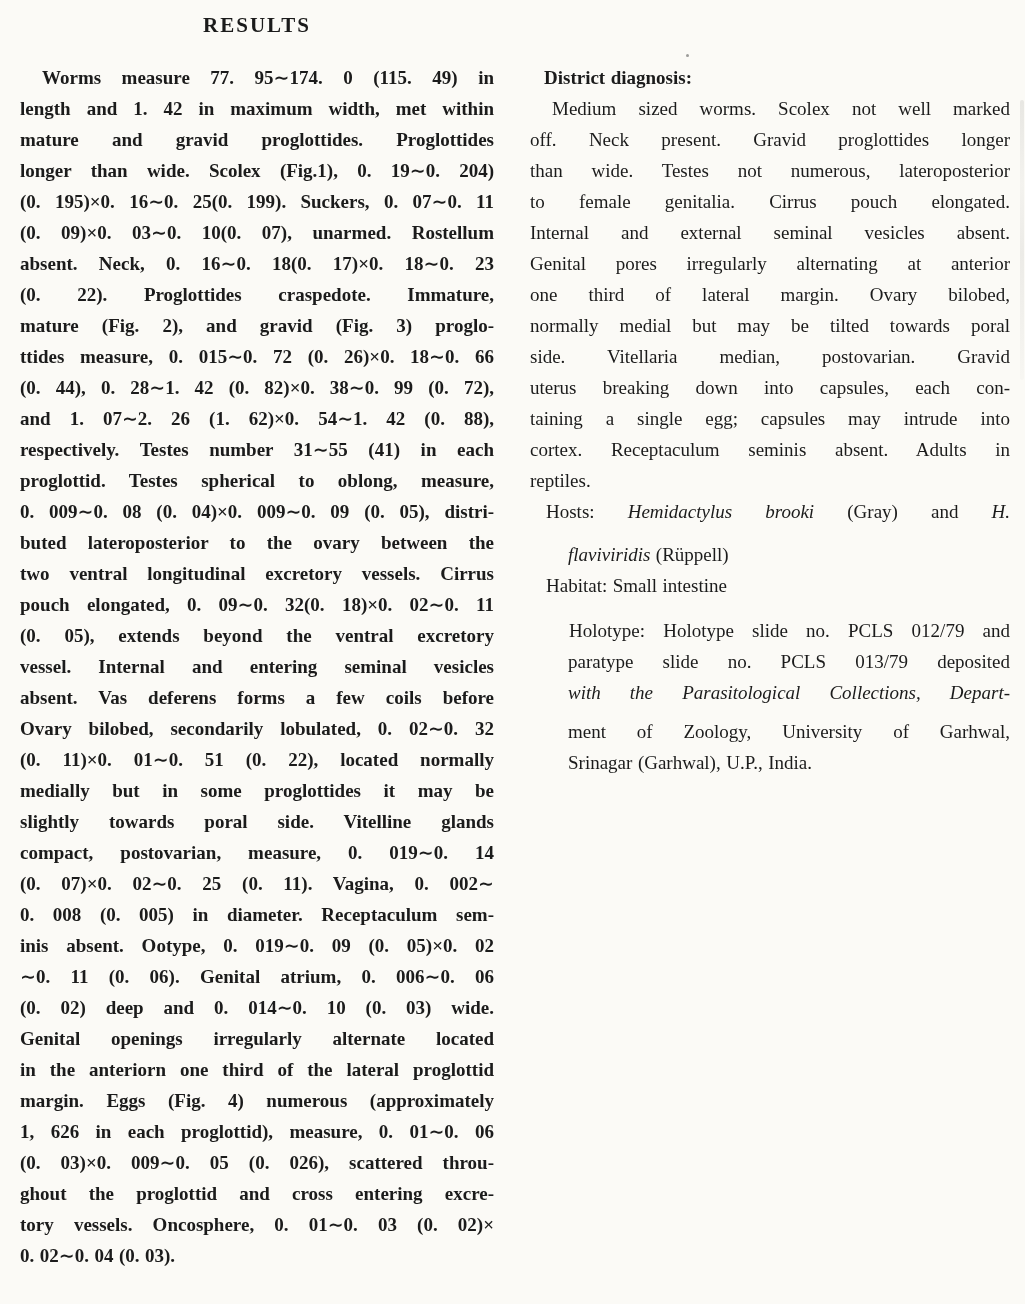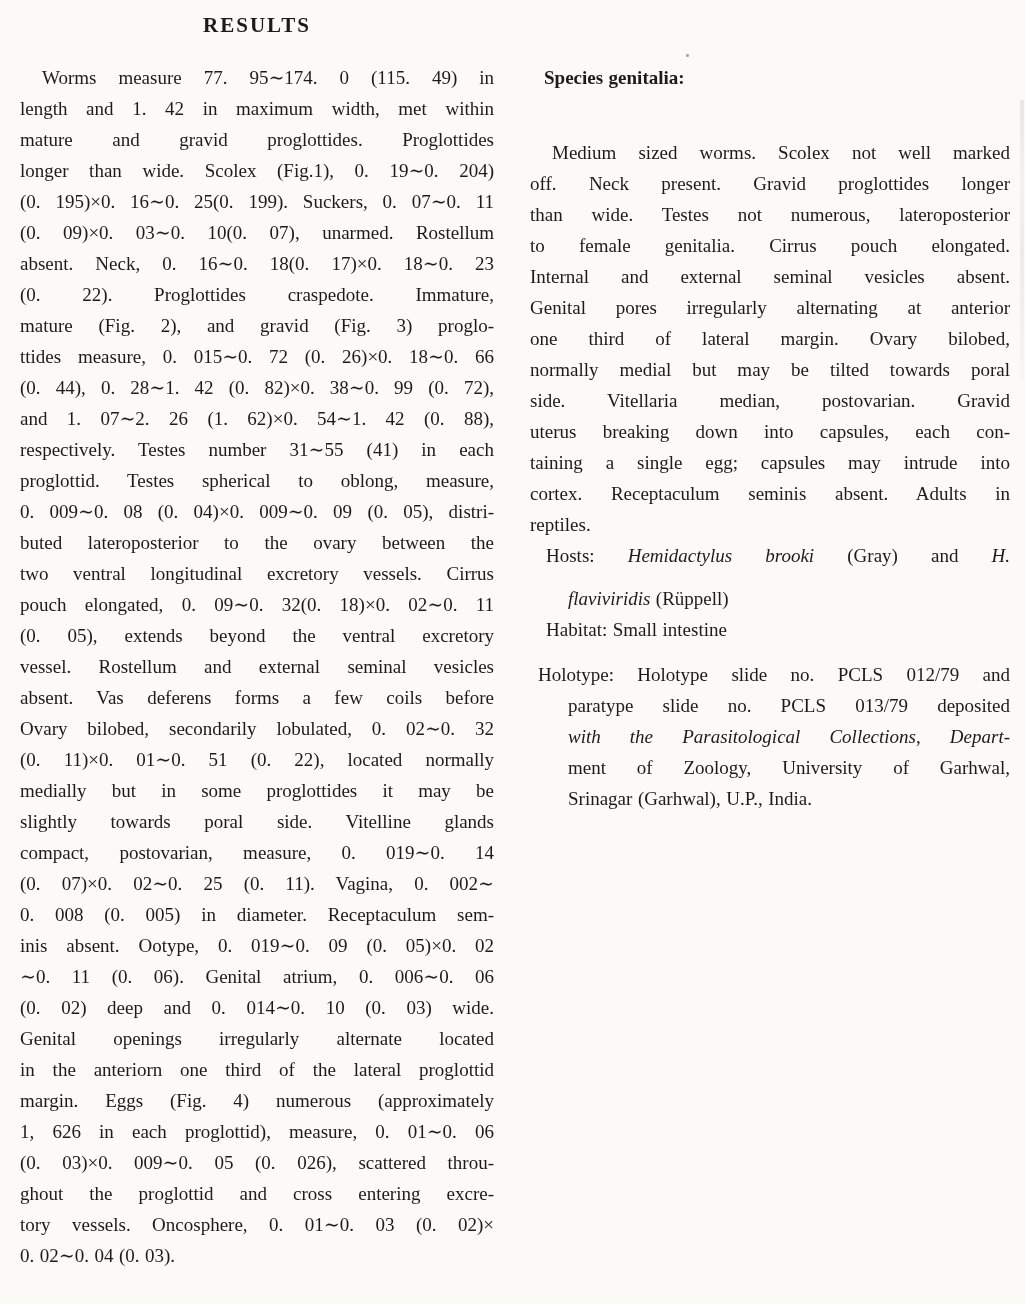--- a/index.html
+++ b/index.html
@@ -21,21 +21,21 @@
     width:474px;
     text-align:center;
     font-size:21px;
     font-weight:700;
     letter-spacing:2px;
     line-height:26px;
     margin-bottom:24px;
   }
   .columns { display:flex; gap:36px; }
   .col { font-size:19px; }
-  .col-left  { width:474px; }
+  .col-left  { width:474px;font-weight:bold; }
   .col-right { width:480px; }
   .block { width:100%; }
   .line {
     line-height:31px;
     height:31px;
     overflow:hidden;
     text-align:justify;
     text-align-last:justify;
     word-spacing:0.04em;
   }
@@ -80,21 +80,21 @@
           <div class="line"><span>ttides measure, 0. 015∼0. 72 (0. 26)×0. 18∼0. 66</span></div>
           <div class="line"><span>(0. 44), 0. 28∼1. 42 (0. 82)×0. 38∼0. 99 (0. 72),</span></div>
           <div class="line"><span>and 1. 07∼2. 26 (1. 62)×0. 54∼1. 42 (0. 88),</span></div>
           <div class="line"><span>respectively. Testes number 31∼55 (41) in each</span></div>
           <div class="line"><span>proglottid. Testes spherical to oblong, measure,</span></div>
           <div class="line"><span>0. 009∼0. 08 (0. 04)×0. 009∼0. 09 (0. 05), distri-</span></div>
           <div class="line"><span>buted lateroposterior to the ovary between the</span></div>
           <div class="line"><span>two ventral longitudinal excretory vessels. Cirrus</span></div>
           <div class="line"><span>pouch elongated, 0. 09∼0. 32(0. 18)×0. 02∼0. 11</span></div>
           <div class="line"><span>(0. 05), extends beyond the ventral excretory</span></div>
-          <div class="line"><span>vessel. Rostellum and external seminal vesicles</span></div>
+          <div class="line"><span>vessel. Internal and entering seminal vesicles</span></div>
           <div class="line"><span>absent. Vas deferens forms a few coils before</span></div>
           <div class="line"><span>Ovary bilobed, secondarily lobulated, 0. 02∼0. 32</span></div>
           <div class="line"><span>(0. 11)×0. 01∼0. 51 (0. 22), located normally</span></div>
           <div class="line"><span>medially but in some proglottides it may be</span></div>
           <div class="line"><span>slightly towards poral side. Vitelline glands</span></div>
           <div class="line"><span>compact, postovarian, measure, 0. 019∼0. 14</span></div>
           <div class="line"><span>(0. 07)×0. 02∼0. 25 (0. 11). Vagina, 0. 002∼</span></div>
           <div class="line"><span>0. 008 (0. 005) in diameter. Receptaculum sem-</span></div>
           <div class="line"><span>inis absent. Ootype, 0. 019∼0. 09 (0. 05)×0. 02</span></div>
           <div class="line"><span>∼0. 11 (0. 06). Genital atrium, 0. 006∼0. 06</span></div>
@@ -104,24 +104,24 @@
           <div class="line"><span>margin. Eggs (Fig. 4) numerous (approximately</span></div>
           <div class="line"><span>1, 626 in each proglottid), measure, 0. 01∼0. 06</span></div>
           <div class="line"><span>(0. 03)×0. 009∼0. 05 (0. 026), scattered throu-</span></div>
           <div class="line"><span>ghout the proglottid and cross entering excre-</span></div>
           <div class="line"><span>tory vessels. Oncosphere, 0. 01∼0. 03 (0. 02)×</span></div>
           <div class="line nojust"><span>0. 02∼0. 04 (0. 03).</span></div>
         </div>
       </div>
     <div class="col col-right" id="col-right">
         <div class="block">
-          <div class="line nojust bold" style="padding-left: 14px;"><span>Species genitalia:</span></div>
+          <div class="line nojust bold" style="padding-left: 14px;"><span>District diagnosis:</span></div>
         </div>
         <div class="block">
-          <div class="line" style="padding-left: 22px; margin-top: 44px;"><span>Medium sized worms. Scolex not well marked</span></div>
+          <div class="line" style="padding-left: 22px;"><span>Medium sized worms. Scolex not well marked</span></div>
           <div class="line"><span>off. Neck present. Gravid proglottides longer</span></div>
           <div class="line"><span>than wide. Testes not numerous, lateroposterior</span></div>
           <div class="line"><span>to female genitalia. Cirrus pouch elongated.</span></div>
           <div class="line"><span>Internal and external seminal vesicles absent.</span></div>
           <div class="line"><span>Genital pores irregularly alternating at anterior</span></div>
           <div class="line"><span>one third of lateral margin. Ovary bilobed,</span></div>
           <div class="line"><span>normally medial but may be tilted towards poral</span></div>
           <div class="line"><span>side. Vitellaria median, postovarian. Gravid</span></div>
           <div class="line"><span>uterus breaking down into capsules, each con-</span></div>
           <div class="line"><span>taining a single egg; capsules may intrude into</span></div>
@@ -129,24 +129,24 @@
           <div class="line nojust"><span>reptiles.</span></div>
         </div>
         <div class="block">
           <div class="line" style="padding-left: 16px;"><span>Hosts: </span><span class="em">Hemidactylus brooki</span><span> (Gray) and </span><span class="em">H.</span></div>
           <div class="line nojust" style="padding-left: 38px; margin-top: 12px;"><span class="em">flaviviridis</span><span> (Rüppell)</span></div>
         </div>
         <div class="block">
           <div class="line nojust" style="padding-left: 16px;"><span>Habitat: Small intestine</span></div>
         </div>
         <div class="block" style="margin-top: 14px;">
-          <div class="line" style="padding-left: 8px;"><span>Holotype: Holotype slide no. PCLS 012/79 and</span></div>
+          <div class="line" style="padding-left: 8px; margin-left: 31px;"><span>Holotype: Holotype slide no. PCLS 012/79 and</span></div>
           <div class="line" style="padding-left: 38px;"><span>paratype slide no. PCLS 013/79 deposited</span></div>
           <div class="line" style="padding-left: 38px; font-style: italic;"><span>with the Parasitological Collections, Depart-</span></div>
-          <div class="line" style="padding-left: 38px;"><span>ment of Zoology, University of Garhwal,</span></div>
+          <div class="line" style="padding-left: 38px; margin-top: 8px;"><span>ment of Zoology, University of Garhwal,</span></div>
           <div class="line nojust" style="padding-left: 38px;"><span>Srinagar (Garhwal), U.P., India.</span></div>
         </div>
       </div>
   </div>
 
   <div class="scan-smudge"></div>
   <div class="scan-dot"></div>
 </div>
 
 </body></html>

